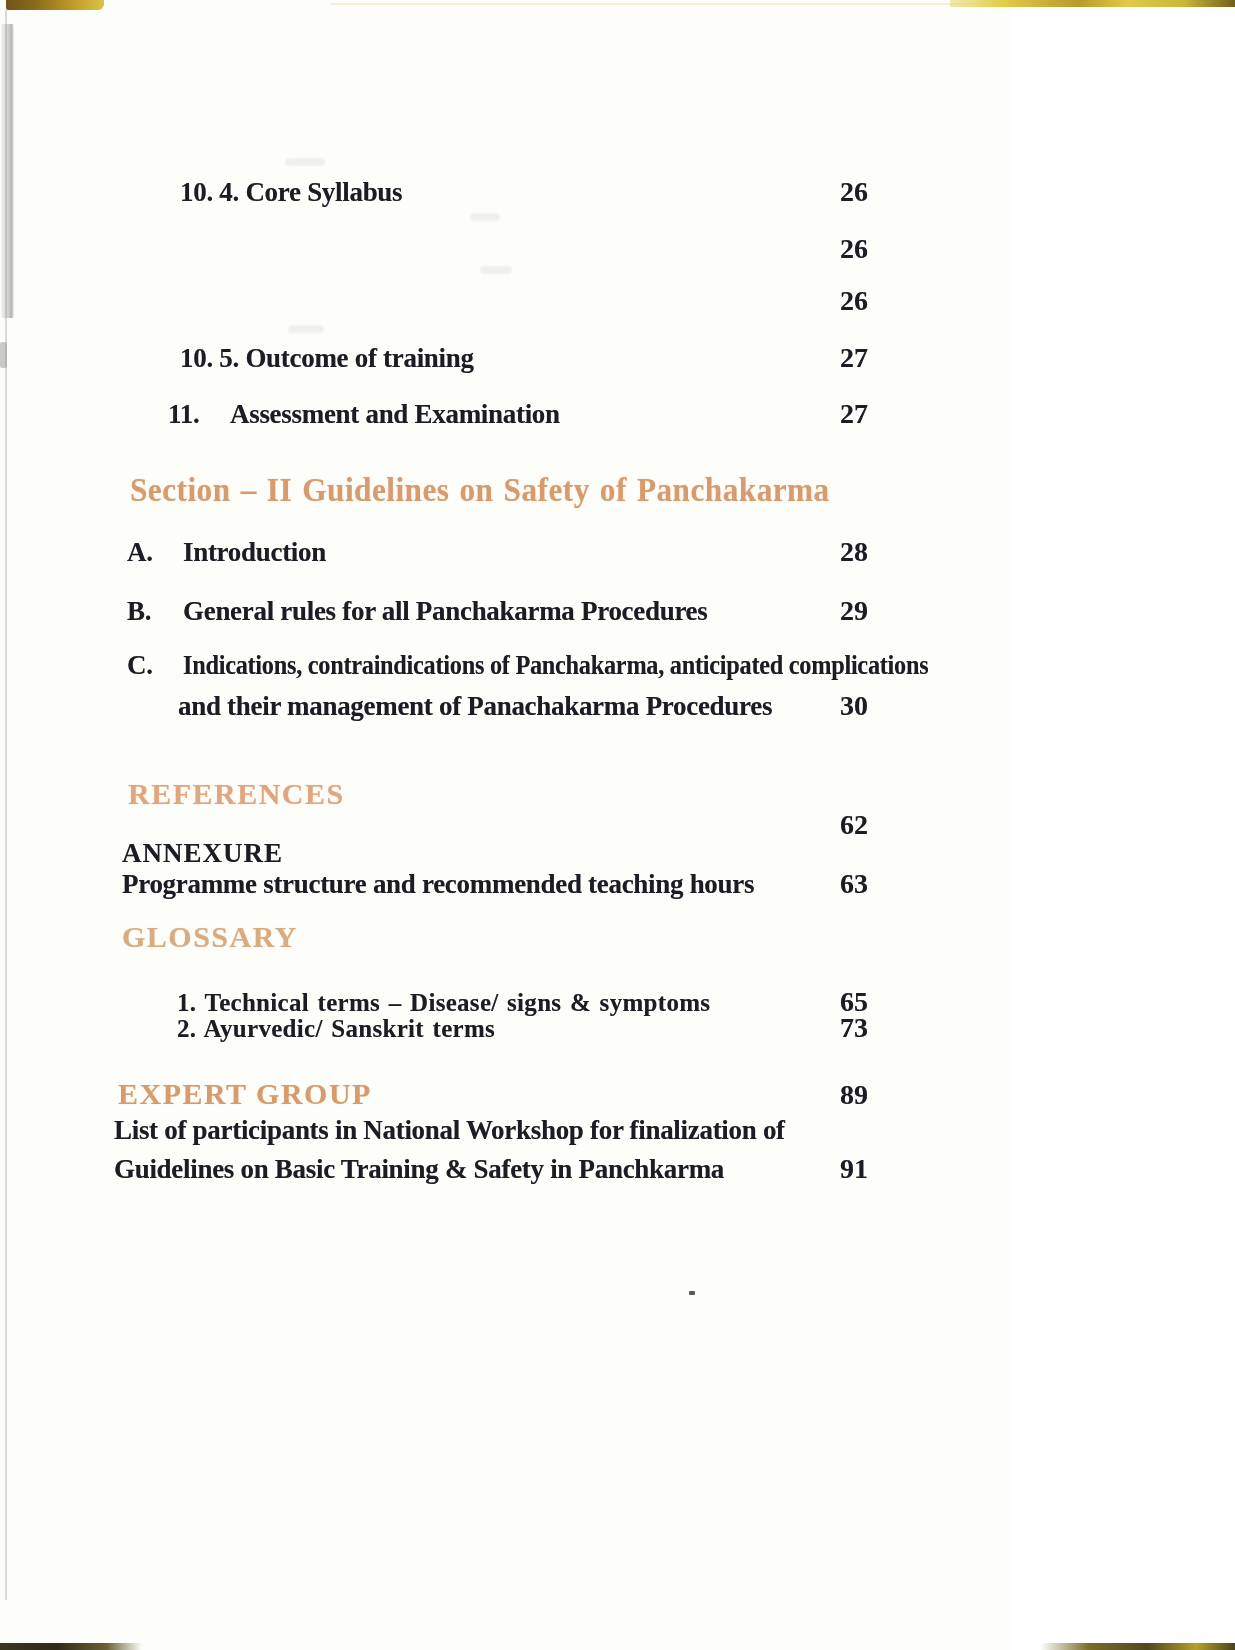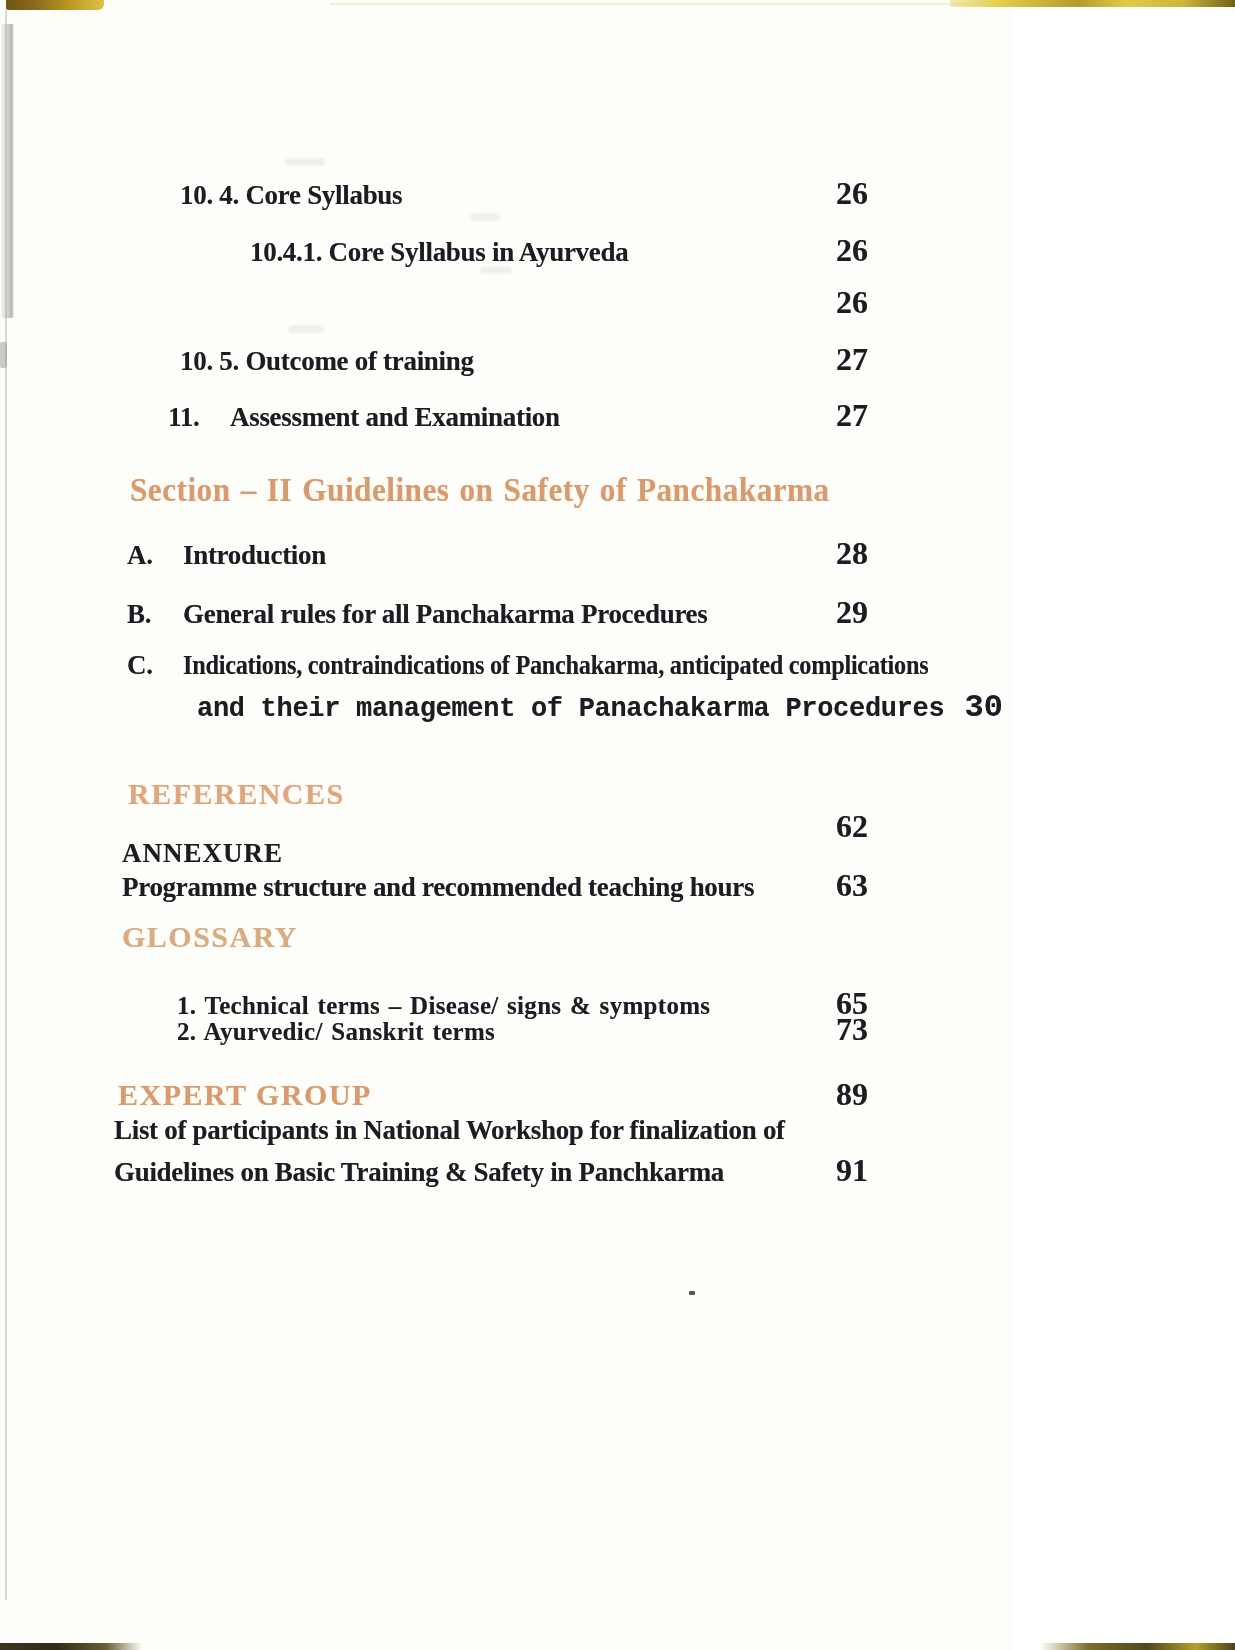--- a/index.html
+++ b/index.html
@@ -41,21 +41,21 @@
   .smudge{position:absolute;height:8px;background:#000;opacity:.05;border-radius:4px;filter:blur(1px);}
   
   .row{position:absolute;right:143px;display:flex;align-items:baseline;
        font-size:27px;line-height:1.05;letter-spacing:-0.3px;
        text-shadow:0 0 .5px rgba(20,20,30,.4);}
   .num{flex:0 0 auto;}
   .num-w62{width:62px;margin-left:40px;}
   .num-w56{width:56px;}
   .lbl{flex:0 1 auto;white-space:nowrap;}
   .lbl.condensed{transform:scaleX(.9);transform-origin:0 50%;}
-  .pg{margin-left:auto;padding-left:20px;font-size:32px;letter-spacing:0;
+  .pg{margin-left:auto;padding-left:20px;font-size:28px;letter-spacing:0;
       color:var(--text);text-shadow:0 0 .5px rgba(20,20,30,.4);}
   .section-heading{position:absolute;left:130px;top:471px;font-size:34px;letter-spacing:.5px;
       word-spacing:2px;color:var(--accent-tan);transform:scaleX(.92);transform-origin:0 50%;
       text-shadow:0 0 1px rgba(216,155,109,.5);white-space:nowrap;}
   .tan{font-size:30px;letter-spacing:1.5px;text-shadow:0 0 1px rgba(220,165,120,.45);}
   .tan-refs{color:var(--accent-tan-light);}
   .tan-glossary{color:var(--accent-tan-muted);}
   .tan-expert{color:var(--accent-tan);}
   .caps-black{letter-spacing:1px;}
   .glossary-item{font-size:25px;letter-spacing:.3px;word-spacing:2px;}
@@ -78,21 +78,20 @@
   <div class="smudge" style="left:285px;top:158px;width:40px;"></div>
   <div class="smudge" style="left:470px;top:213px;width:30px;"></div>
   <div class="smudge" style="left:480px;top:266px;width:32px;"></div>
   <div class="smudge" style="left:288px;top:325px;width:36px;"></div>
 
   <div class="row" style="top:177px;left:180px;">
     <span class="lbl">10. 4. Core Syllabus</span>
     <span class="pg">26</span>
   </div>
   <div class="row" style="top:234px;left:250px;">
-    <span class="lbl">10.4.1. Core Syllabus in Ayurveda</span>
     <span class="pg">26</span>
   </div>
   <div class="row" style="top:286px;left:250px;">
     <span class="pg">26</span>
   </div>
   <div class="row" style="top:343px;left:180px;">
     <span class="lbl">10. 5. Outcome of training</span>
     <span class="pg">27</span>
   </div>
   <div class="row" style="top:399px;left:128px;">
@@ -110,21 +109,21 @@
   </div>
   <div class="row" style="top:596px;left:127px;">
     <span class="num num-w56">B.</span>
     <span class="lbl">General rules for all Panchakarma Procedures</span>
     <span class="pg">29</span>
   </div>
   <div class="row" style="top:651px;left:127px;">
     <span class="num num-w56">C.</span>
     <span class="lbl condensed">Indications, contraindications of Panchakarma, anticipated complications</span>
   </div>
-  <div class="row" style="top:691px;left:197px;font-family:Liberation Mono, monospace;">
+  <div class="row" style="top:691px;left:178px;">
     <span class="lbl">and their management of Panachakarma Procedures</span>
     <span class="pg">30</span>
   </div>
 
   <div class="row" style="top:778px;left:128px;flex-direction:column;">
     <span class="lbl tan tan-refs">REFERENCES</span>
     <span class="pg">62</span>
   </div>
   <div class="row" style="top:839px;left:122px;">
     <span class="lbl caps-black">ANNEXURE</span>

